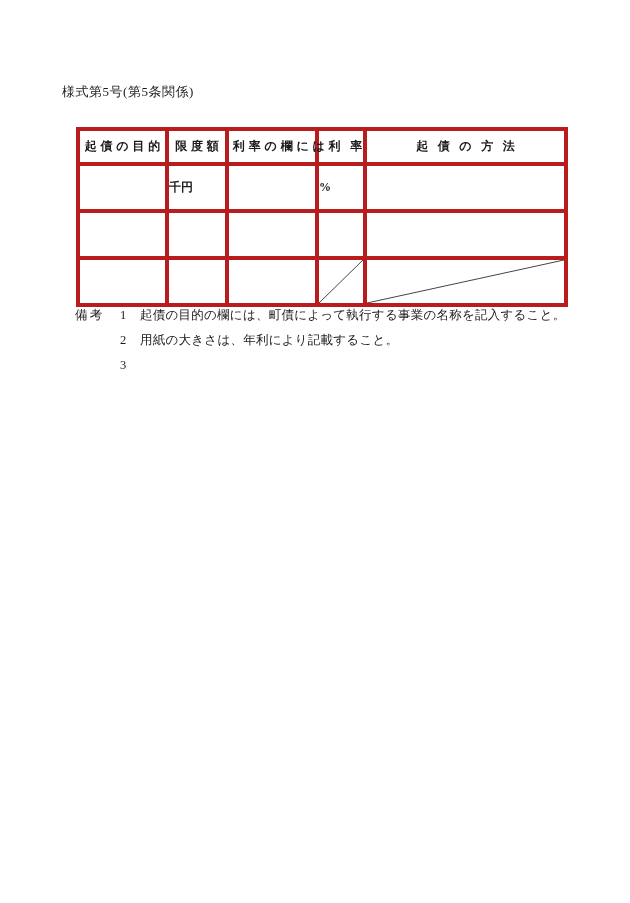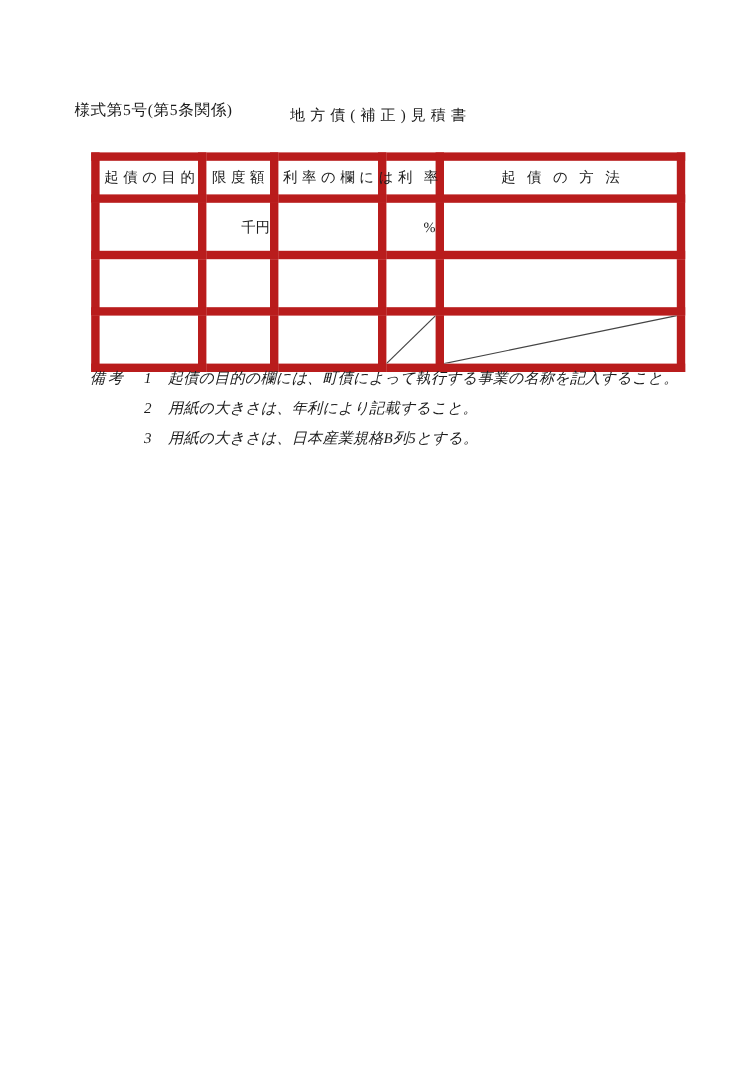--- a/index.html
+++ b/index.html
@@ -32,77 +32,75 @@
     white-space: nowrap;
   }
   table.estimate {
     position: absolute;
     left: 76px; top: 127px;
     border-collapse: collapse;
     table-layout: fixed;
     width: 488px;
   }
   table.estimate td, table.estimate th {
-    border: 7px solid #b91c1c;
-    font-weight: normal;
+    border: 4px solid #b91c1c;
+    font-weight: bold;
     font-size: 12px;
     padding: 0;
     vertical-align: middle;
   }
   tr.header-row { height: 35px; }
   tr.body-row { height: 47px; }
   tr.header-row th {
     text-align: center;
     letter-spacing: 0.32em;
     text-indent: 0.32em;
     white-space: nowrap;
   }
   tr.header-row th.wide-spacing {
     letter-spacing: 0.8em;
     text-indent: 0.8em;
   }
   td.unit-cell {
     vertical-align: top;
-    text-align: right;
+    text-align: left;
     padding: 2px 6px 0 0;
     font-size: 12px;
   }
   td.diag-cell { position: relative; padding: 0; }
   td.diag-cell svg {
     position: absolute; inset: 0;
     width: 100%; height: 100%;
     display: block;
   }
   .notes {
     position: absolute;
     left: 75px; top: 303px;
     width: 500px;
     display: flex;
     font-size: 12.5px;
-    font-style: italic;
   }
   .notes-label {
     width: 45px;
     flex: 0 0 45px;
     line-height: 25px;
     letter-spacing: 0.18em;
   }
   .notes-items { flex: 1; }
   .note-row { display: flex; line-height: 25px; }
   .note-num { width: 20px; flex: 0 0 20px; }
   .note-text { white-space: nowrap; letter-spacing: 0.02em; }
 </style>
 </head>
 <body>
 
 <div class="page">
 
   <div class="form-number">様式第5号(第5条関係)</div>
 
-  <div class="doc-title">地方債(補正)見積書</div>
 
   <table class="estimate">
     <colgroup>
       <col style="width:89px">
       <col style="width:60px">
       <col style="width:90px">
       <col style="width:48px">
       <col style="width:201px">
     </colgroup>
     <tbody>
@@ -151,18 +149,17 @@
       <div class="note-row">
         <span class="note-num">1</span>
         <span class="note-text">起債の目的の欄には、町債によって執行する事業の名称を記入すること。</span>
       </div>
       <div class="note-row">
         <span class="note-num">2</span>
         <span class="note-text">用紙の大きさは、年利により記載すること。</span>
       </div>
       <div class="note-row">
         <span class="note-num">3</span>
-        <span class="note-text">用紙の大きさは、日本産業規格B列5とする。</span>
       </div>
     </div>
   </div>
 
 </div>
 
 </body></html>

